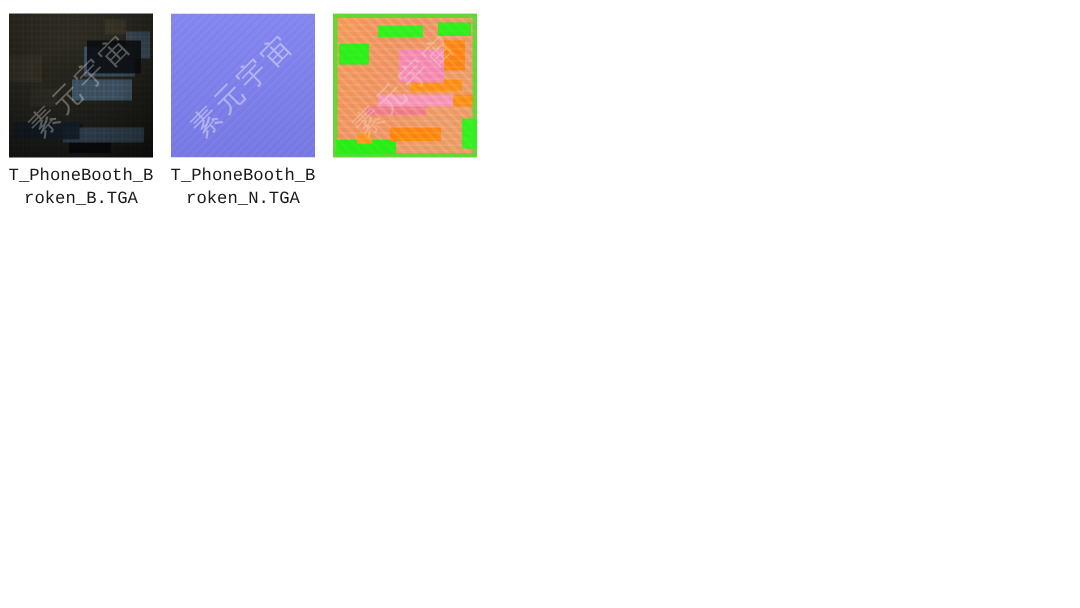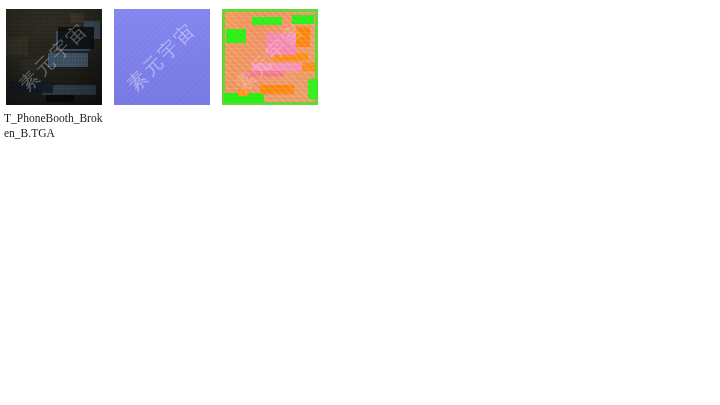--- a/index.html
+++ b/index.html
@@ -181,22 +181,22 @@
   }
   .thumb-orm .edge {
     position: absolute; inset: 0;
     box-shadow: inset 0 0 0 3px rgba(57,232,39,0.75);
   }
 
   
   .file-label {
     margin-top: 6px;
     width: 100px;
-    text-align: left;
-    font-family: Liberation Serif, serif;
+    text-align: center;
+    font-family: Liberation Mono, monospace;
     font-size: 11.5px;
     line-height: 14.5px;
     color: #1a1a1a;
     word-break: break-all;
     overflow-wrap: anywhere;
   }
 </style>
 </head>
 <body>
 
@@ -216,20 +216,21 @@
   </div>
 
   <div class="file-item">
     <div class="thumb-wrap">
       <div class="thumb thumb-n">
         <div class="watermark">
           <span>素元宇宙</span>
         </div>
       </div>
     </div>
+    <div class="file-label">T_PhoneBooth_Broken_N.TGA</div>
   </div>
 
   <div class="file-item">
     <div class="thumb-wrap">
       <div class="thumb thumb-orm">
         <div class="noise"></div>
         <div class="edge"></div>
         <div class="watermark">
           <span>素元宇宙</span>
         </div>

